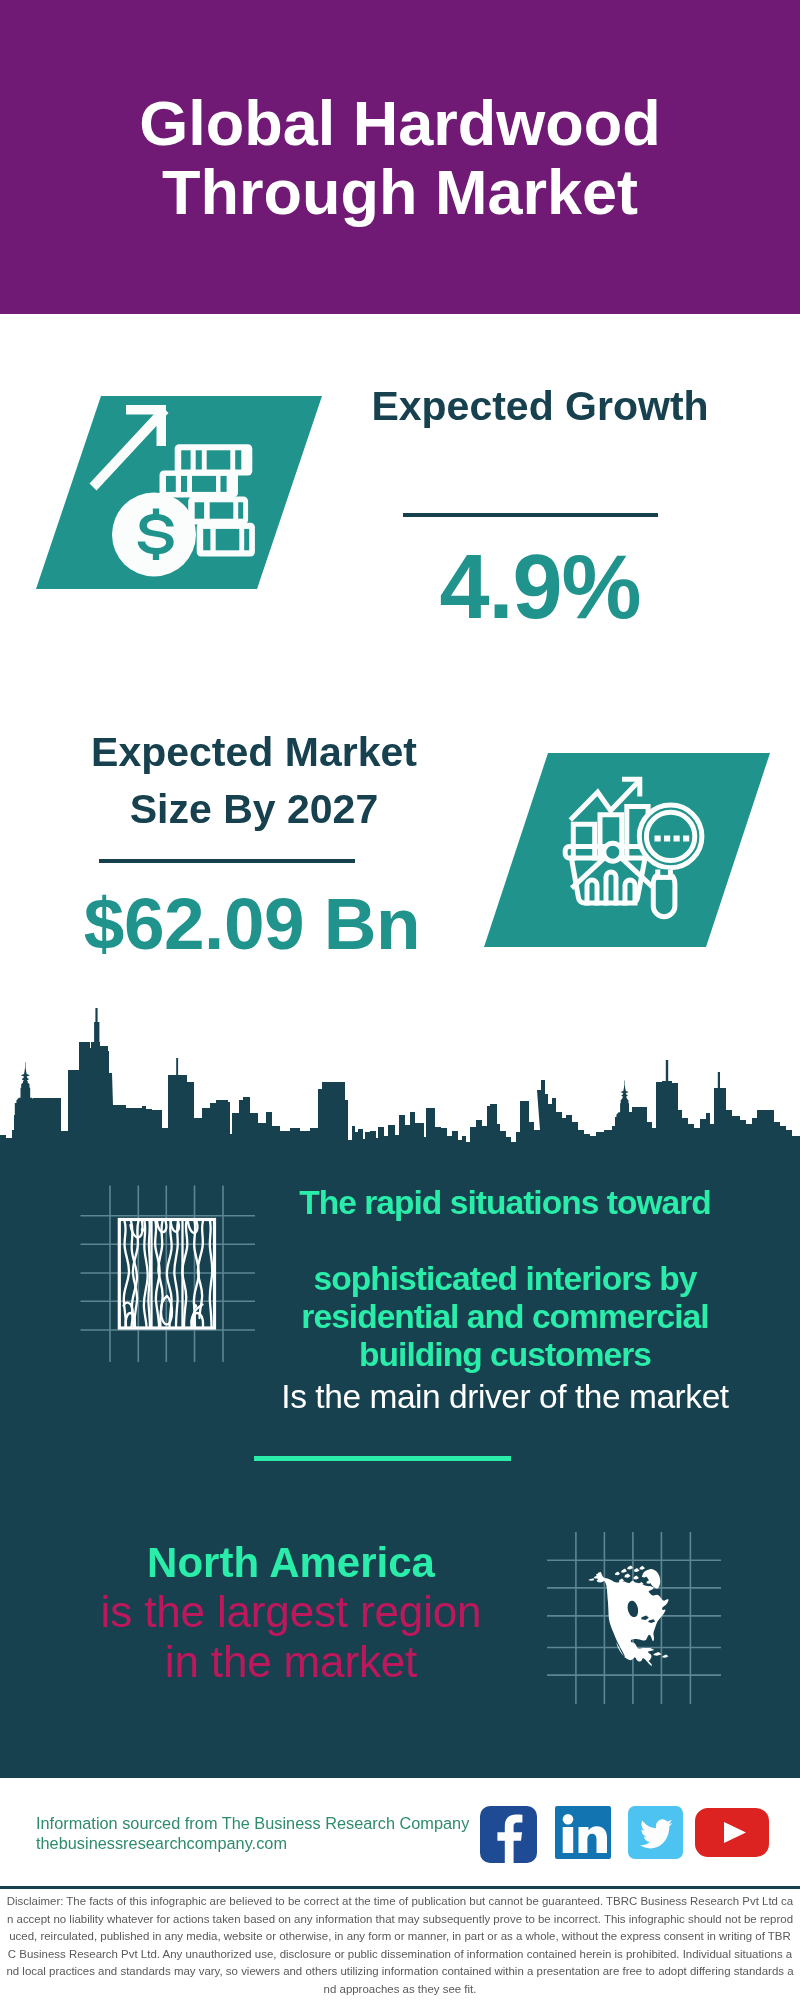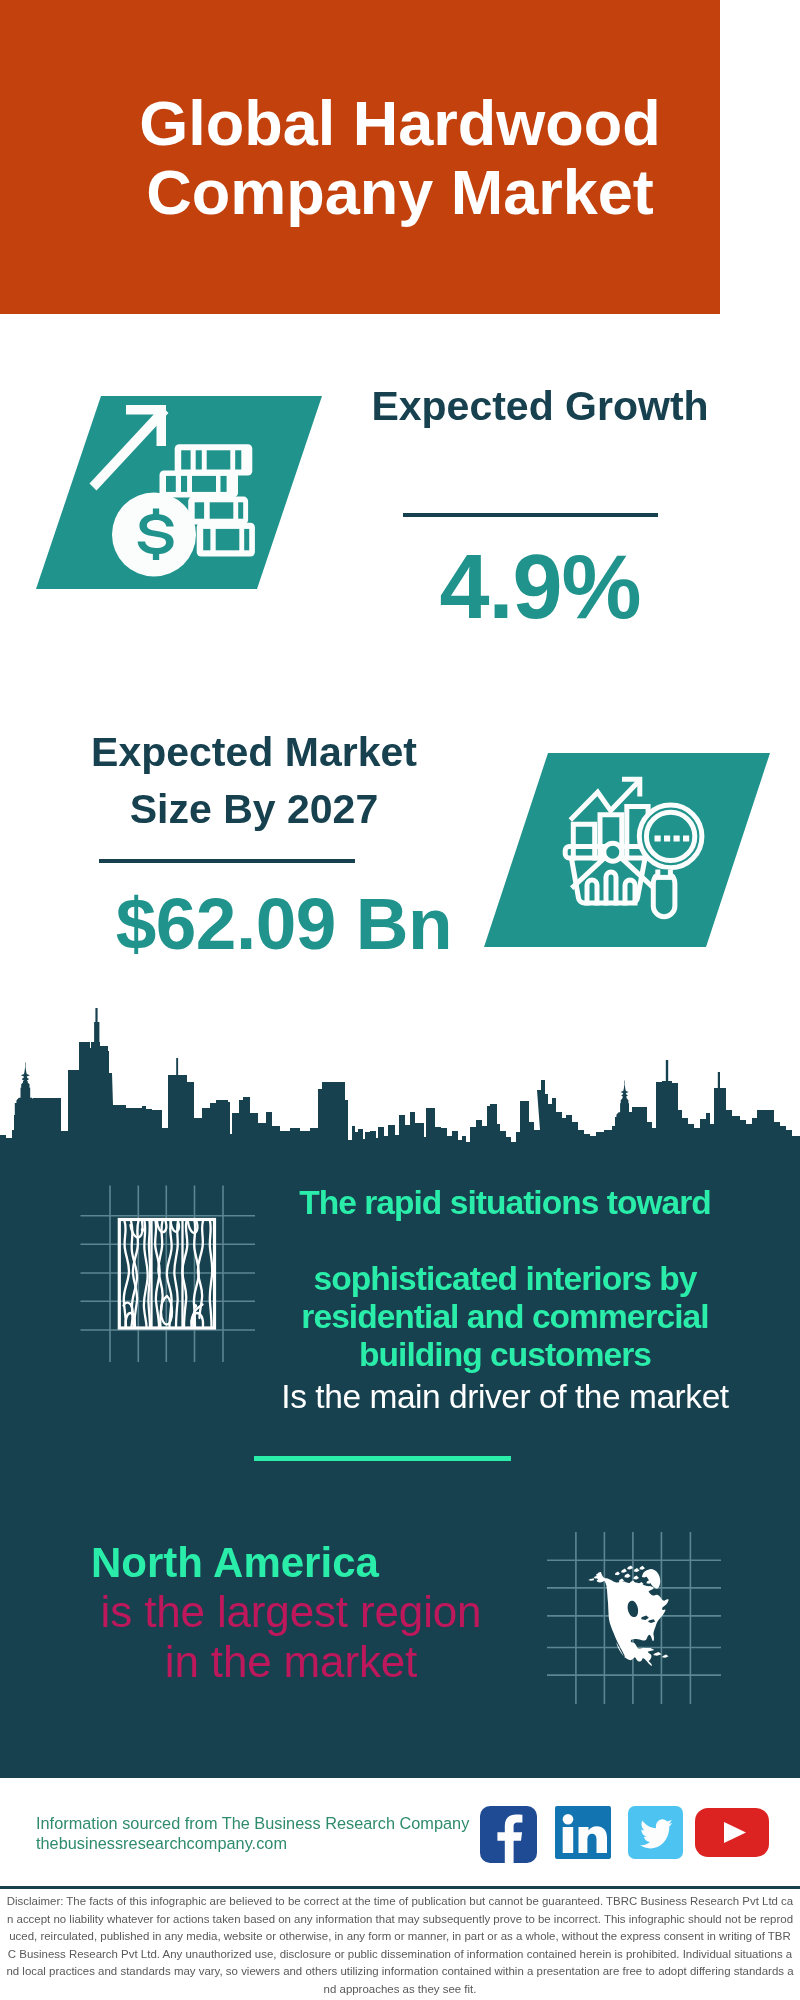--- a/index.html
+++ b/index.html
@@ -1,20 +1,20 @@
 <!DOCTYPE html>
 <html><head>
 <meta charset="utf-8">
 <style>
   html,body{margin:0;padding:0;}
   body{width:800px;height:2000px;background:#ffffff;font-family:"Liberation Sans",sans-serif;overflow:hidden;}
   .page{position:relative;width:800px;height:2000px;background:#fff;}
 
   
-  .hdr{position:absolute;left:0;top:0;width:720px;height:314px;background:#c2410c;}
+  .hdr{position:absolute;left:0;top:0;width:800px;height:314px;background:#701a75;}
   .hdr h1{position:absolute;left:0;top:0;width:800px;margin:0;text-align:center;color:#fff;
           font-size:63px;line-height:69px;font-weight:bold;padding-top:89px;letter-spacing:0px;}
 
   
   .stat-txt{position:absolute;color:#17414f;font-weight:bold;text-align:center;}
   .stat-head{font-size:41px;line-height:57px;}
   .stat-rule{position:absolute;background:#17414f;height:4px;}
   .stat-val{position:absolute;color:#1f938c;font-weight:bold;text-align:center;
             font-size:71px;line-height:71px;letter-spacing:-1px;}
 
@@ -23,36 +23,36 @@
 
   
   .dark{position:absolute;left:0;top:1142px;width:800px;height:636px;background:#17414f;}
   .skyline{position:absolute;left:0;top:1000px;width:800px;height:160px;}
 
   .drv-green{position:absolute;color:#2aedaa;font-weight:bold;text-align:center;
              font-size:33.5px;line-height:38px;letter-spacing:-0.95px;}
   .drv-white{position:absolute;color:#fff;text-align:center;font-size:33.5px;line-height:38px;letter-spacing:-0.45px;}
   .green-rule{position:absolute;background:#2aedaa;height:5px;}
 
-  .na-green{position:absolute;color:#2aedaa;font-weight:bold;text-align:left;font-size:42px;line-height:50px;}
+  .na-green{position:absolute;color:#2aedaa;font-weight:bold;text-align:center;font-size:42px;line-height:50px;}
   .na-white{position:absolute;color:#be185d;text-align:center;font-size:44px;line-height:50px;letter-spacing:-0.15px;}
 
   
   .src{position:absolute;color:#2e8b6d;font-size:16.3px;line-height:20px;letter-spacing:0.02px;}
   .sep{position:absolute;left:0;background:#17414f;height:3px;width:800px;}
   .disc{position:absolute;color:#59595b;font-size:11.46px;line-height:17.6px;text-align:center;word-break:break-all;letter-spacing:0px;}
   .soc{position:absolute;}
 </style>
 </head>
 <body>
 
 <div class="page">
 
   <div class="hdr">
-    <h1><span>Global Hardwood</span><br><span>Company Market</span></h1>
+    <h1><span>Global Hardwood</span><br><span>Through Market</span></h1>
   </div>
 
   <div class="para" style="left:36px;top:396px;width:286px;height:193px;clip-path:polygon(65px 0, 286px 0, 221px 193px, 0 193px);"></div>
   <svg class="icn" viewBox="0 0 210 210" style="position:absolute;left:75px;top:394px;width:210px;height:210px;">
       <path fill="#fbfdfc" d="M14.5 89.4 L86.5 12.0 L93.5 19.0 L21.5 96.4 Z"></path>
       <rect fill="#fbfdfc" x="51" y="11" width="40" height="9.5"></rect>
       <rect fill="#fbfdfc" x="81.5" y="11" width="9.5" height="41"></rect>
       <g>
         <rect x="99.7" y="50.3" width="77.6" height="31.2" rx="4.5" ry="4.5" fill="#fbfdfc"></rect>
         <rect x="106.2" y="56.3" width="9.4" height="19.2" fill="#1f938c"></rect>
@@ -121,21 +121,21 @@
       <rect x="113.5" y="65.5" width="6.2" height="6"></rect>
       <rect x="123.0" y="65.5" width="6.2" height="6"></rect>
     </g>
   </svg>
 
   <div class="stat-txt stat-head" style="left:54px;top:724px;width:400px;">
     <span>Expected Market</span><br>
     <span>Size By 2027</span>
   </div>
   <div class="stat-rule" style="left:99px;top:859px;width:256px;"></div>
-  <div class="stat-val" style="left:52px;top:888px;width:400px;font-size:73px;letter-spacing:-0.5px;text-align:right;">$62.09 Bn</div>
+  <div class="stat-val" style="left:52px;top:888px;width:400px;font-size:73px;letter-spacing:-0.5px;">$62.09 Bn</div>
 
   <div class="dark"></div>
   <svg class="skyline" viewBox="0 1000 800 160" preserveAspectRatio="none" style="position:absolute;left:0;top:1000px;width:800px;height:160px;">
     <path fill="#17414f" d="M0 1178 L0 1135 L6 1135 L6 1138 L12 1138 L12 1130 L14 1130 L14 1115 L17 1115 L17 1112 L29 1112 L29 1128 L33 1128 L33 1098 L61 1098 L61 1131 L68 1131 L68 1070 L79 1070 L79 1042 L90 1042 L90 1048 L91 1048 L91 1042 L100 1042 L100 1046 L108 1046 L108 1051 L109 1051 L109 1073 L112 1073 L113 1105 L126 1105 L126 1108 L142 1108 L142 1106 L146 1106 L146 1109 L152 1109 L152 1110 L162 1110 L162 1128 L168 1128 L168 1075 L178 1075 L178 1075 L187 1075 L187 1082 L194 1082 L194 1118 L202 1118 L202 1108 L210 1108 L210 1103 L216 1103 L216 1100 L228 1100 L228 1102 L230 1102 L230 1134 L232 1134 L232 1113 L239 1113 L239 1100 L243 1100 L243 1097 L250 1097 L250 1113 L258 1113 L258 1123 L266 1123 L266 1112 L272 1112 L272 1126 L280 1126 L280 1131 L290 1131 L290 1128 L300 1128 L300 1131 L310 1131 L310 1128 L318 1128 L318 1089 L322 1089 L322 1082 L345 1082 L345 1100 L348 1100 L348 1140 L352 1140 L352 1126 L355 1126 L355 1132 L358 1132 L358 1129 L363 1129 L363 1139 L365 1139 L365 1132 L370 1132 L370 1131 L376 1131 L376 1138 L378 1138 L378 1127 L384 1127 L384 1136 L388 1136 L388 1125 L395 1125 L395 1135 L399 1135 L399 1115 L405 1115 L405 1125 L410 1125 L410 1112 L415 1112 L415 1123 L424 1123 L424 1137 L426 1137 L426 1108 L435 1108 L435 1127 L441 1127 L441 1128 L447 1128 L447 1136 L452 1136 L452 1131 L458 1131 L458 1140 L462 1140 L462 1136 L466 1136 L466 1143 L470 1143 L470 1127 L476 1127 L476 1120 L482 1120 L482 1126 L487 1126 L487 1106 L490 1106 L490 1104 L497 1104 L497 1124 L500 1124 L500 1131 L506 1131 L506 1137 L511 1137 L511 1142 L516 1142 L516 1132 L520 1132 L520 1101 L529 1101 L529 1122 L534 1122 L534 1130 L540 1130 L537 1090 L541 1090 L541 1080 L545 1080 L545 1094 L548 1094 L548 1104 L552 1104 L552 1098 L556 1098 L556 1112 L562 1112 L562 1118 L566 1118 L566 1115 L572 1115 L572 1122 L578 1122 L578 1130 L584 1130 L584 1134 L590 1134 L590 1136 L596 1136 L596 1132 L604 1132 L604 1130 L612 1130 L612 1126 L617 1126 L617 1122 L627 1122 L627 1112 L632 1112 L632 1107 L647 1107 L647 1122 L652 1122 L652 1128 L656 1128 L656 1082 L662 1082 L662 1081 L672 1081 L672 1083 L678 1083 L678 1110 L682 1110 L682 1118 L688 1118 L688 1124 L694 1124 L694 1128 L700 1128 L700 1119 L706 1119 L706 1113 L710 1113 L710 1124 L714 1124 L714 1088 L720 1088 L720 1088 L726 1088 L726 1110 L732 1110 L732 1116 L740 1116 L740 1120 L746 1120 L746 1124 L752 1124 L752 1118 L757 1118 L757 1110 L774 1110 L774 1122 L780 1122 L780 1126 L786 1126 L786 1130 L792 1130 L792 1136 L800 1136 L800 1178 Z"></path>
     <g fill="#17414f">
       <path d="M14.8 1140 v-37 h1.6 v-2.5 l2.4 -2.8 h1.7 v-10 h0.7 v-3.5 l1.8 -1.8 v-1.3 h0.6 v-0.9 l-1.3 -0.5 l-0.4 -1.0 l1.5 -0.6 l0.6 -1.6 l-3.2 -1.2 l3.2 -1.2 l0.6 -3.0 l0.5 -3.8 v-5.1 h0.5 v5.1 l0.5 3.8 l0.6 3.0 l3.2 1.2 l-3.2 1.2 l0.6 1.6 l1.5 0.6 l-0.4 1.0 l-1.3 0.5 v0.9 h0.6 v1.3 l1.8 1.8 v3.5 h0.7 v10 h1.7 l2.4 2.8 v2.5 h1.6 v37 z"></path>
       <polygon points="95.4,1008 97.6,1008 97.6,1043 95.4,1043"></polygon>
       <polygon points="94.1,1022 99.4,1022 99.4,1043 94.1,1043"></polygon>
       <polygon points="176.2,1058 178.1,1058 178.1,1076 176.2,1076"></polygon>
       <polygon points="665.8,1060 668.2,1060 668.2,1082 665.8,1082"></polygon>

